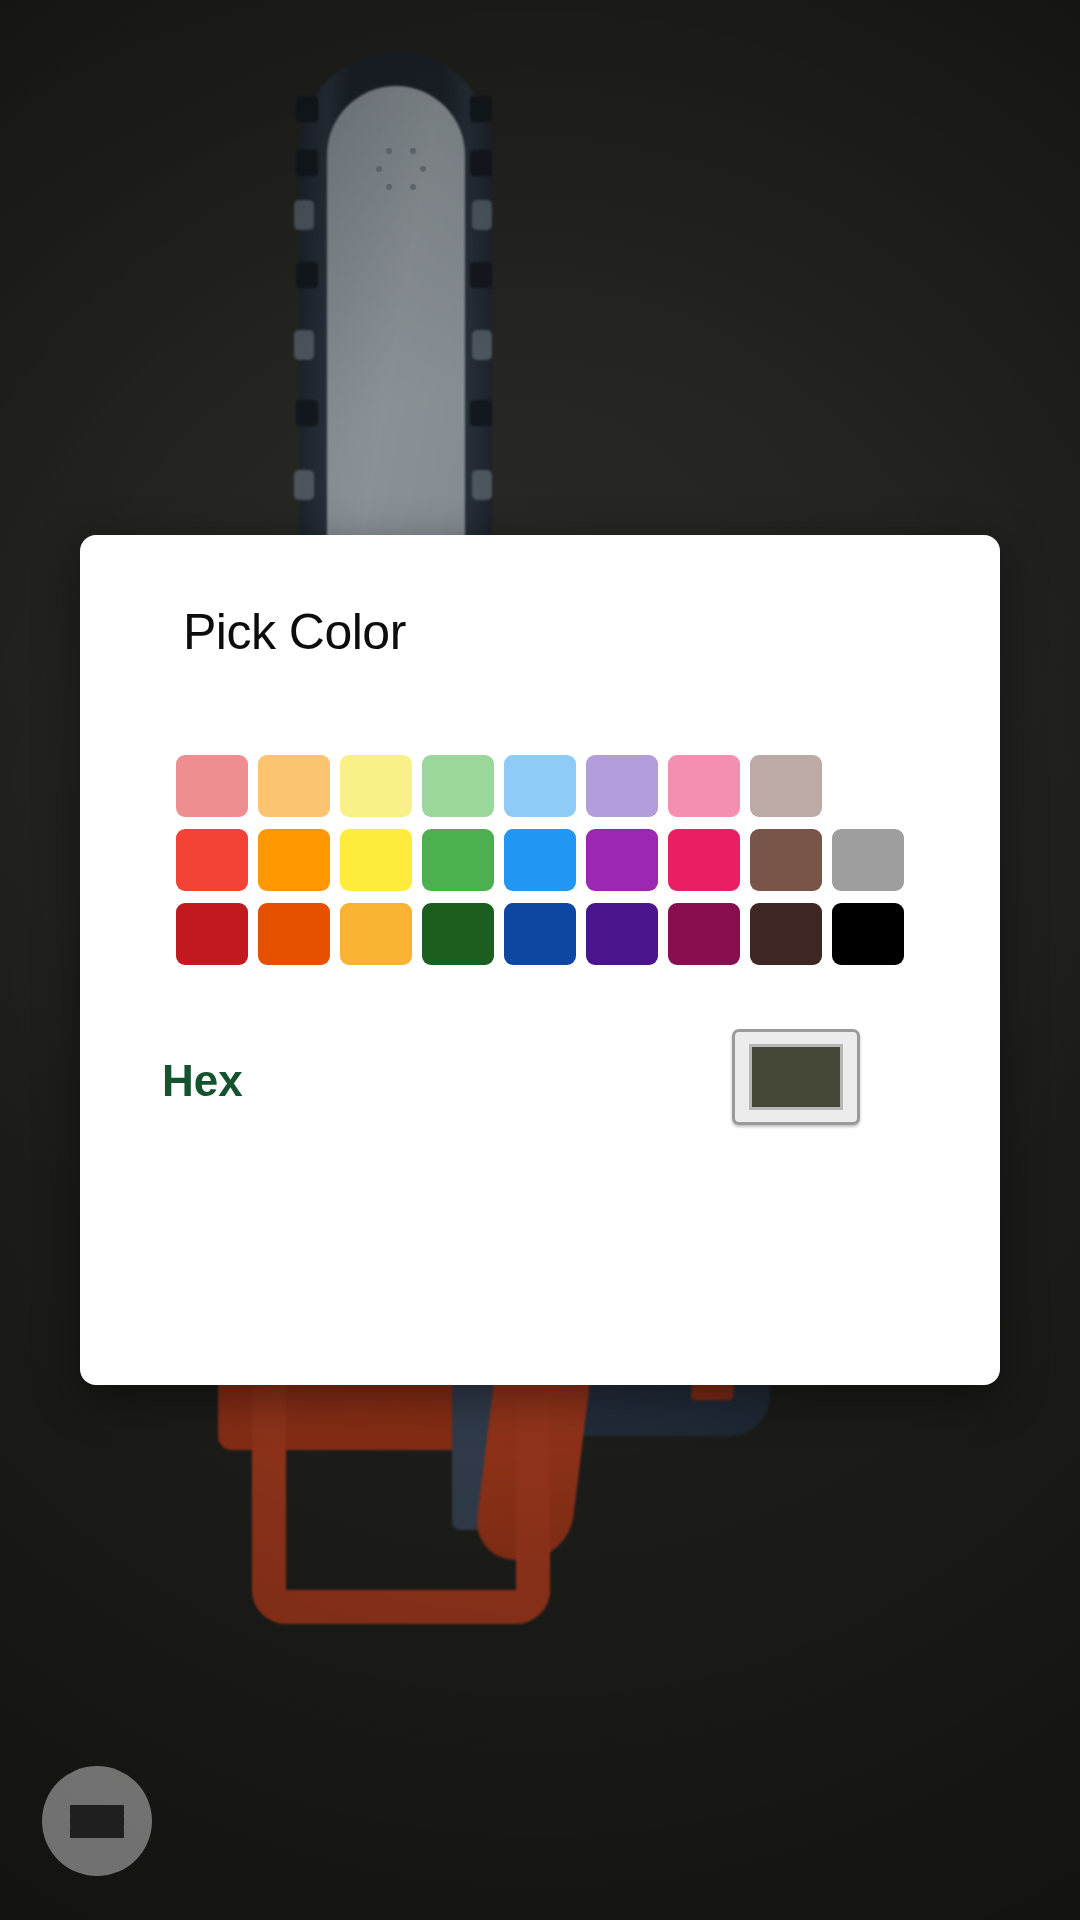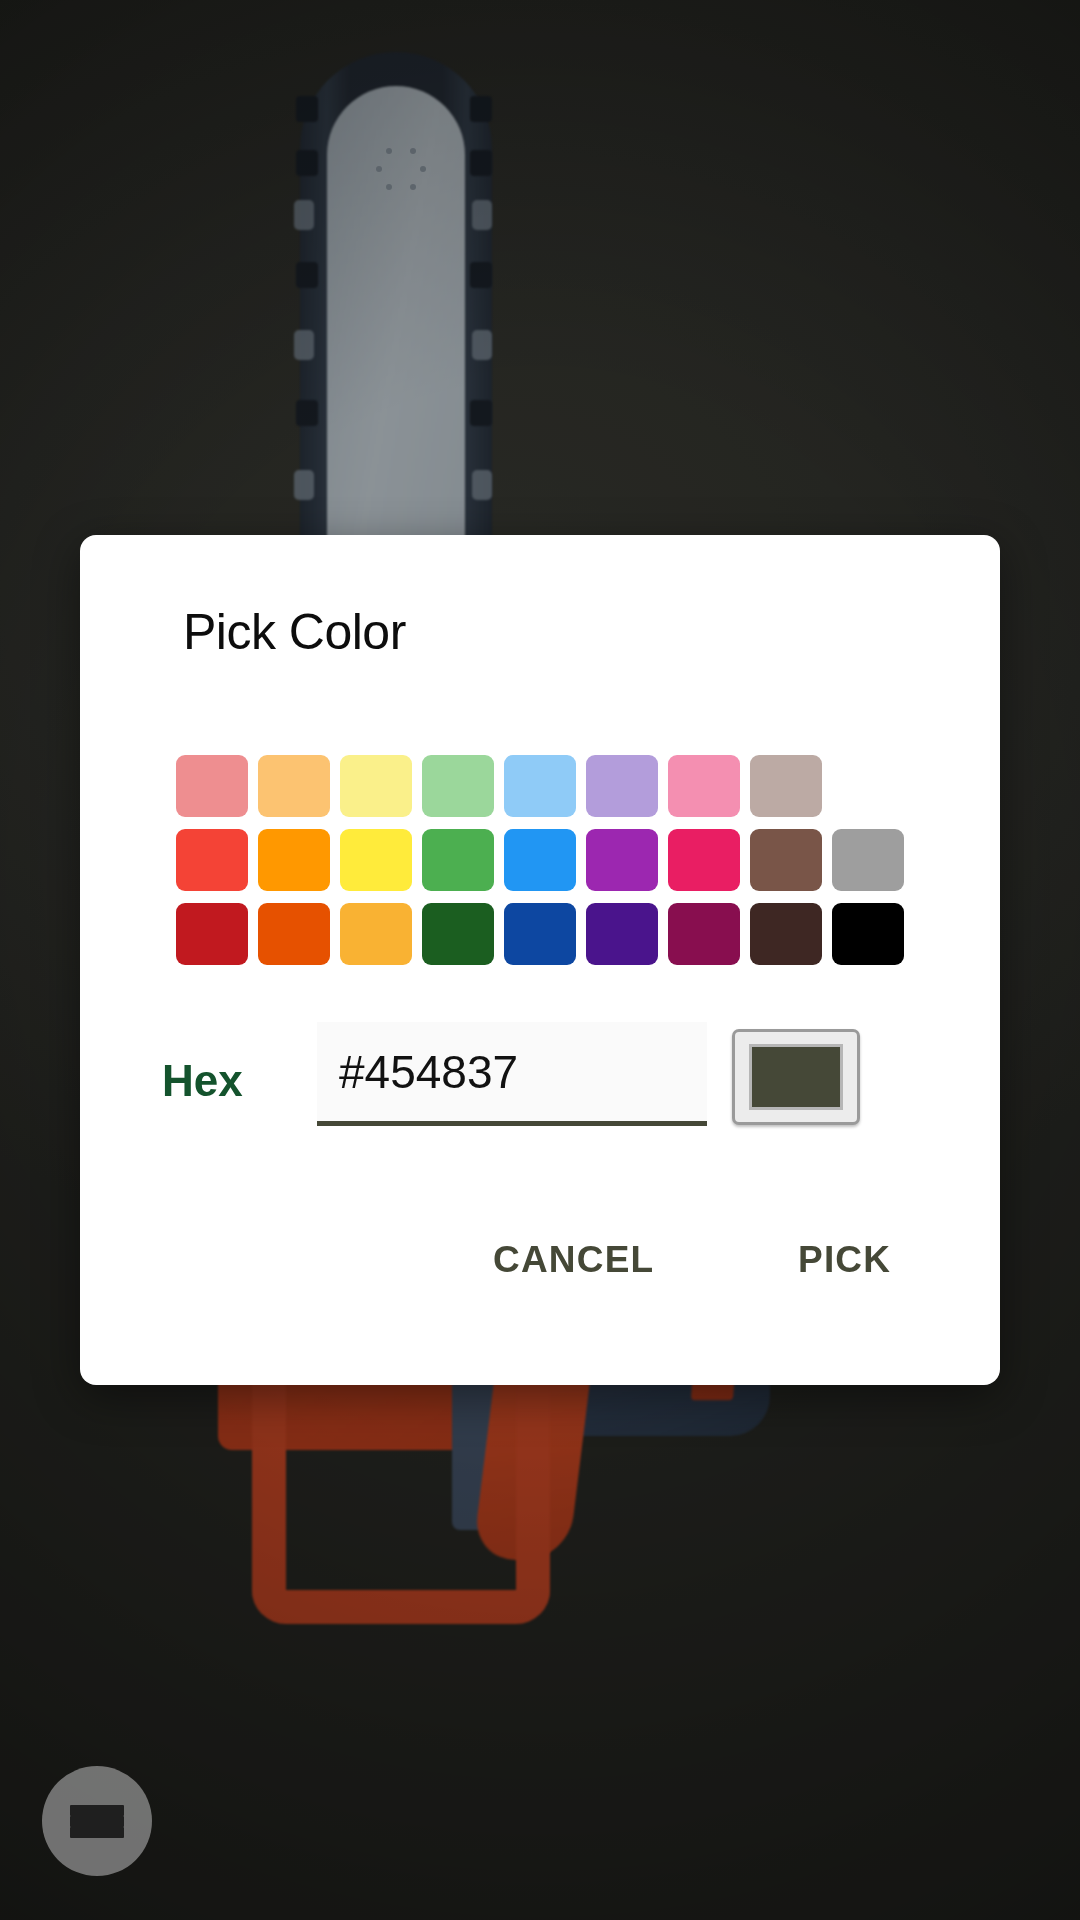--- a/index.html
+++ b/index.html
@@ -202,32 +202,25 @@
       <div class="swatch" style="background: rgb(13, 71, 161);"></div>
       <div class="swatch" style="background: rgb(74, 20, 140);"></div>
       <div class="swatch" style="background: rgb(136, 14, 79);"></div>
       <div class="swatch" style="background: rgb(62, 39, 35);"></div>
       <div class="swatch" style="background: rgb(0, 0, 0);"></div>
     </div>
   </div>
 
   <div id="hex-row">
     <div id="hex-label">Hex</div>
-    <div id="hex-field-wrap">
-      <input id="hex-input" type="text" value="#454837" style="border-bottom-color: rgb(69, 72, 55);">
-    </div>
     <div id="hex-preview">
       <div id="hex-preview-inner" style="background: rgb(69, 72, 55);"></div>
     </div>
   </div>
 
-  <div id="actions">
-    <button class="dlg-btn" id="cancel-button" style="color: rgb(69, 72, 55);">CANCEL</button>
-    <button class="dlg-btn" id="pick-button" style="color: rgb(69, 72, 55);">PICK</button>
-  </div>
 </div>
 
 <div id="menu-fab">
   <span>
     <i style="background: rgb(31, 31, 31);"></i>
       <i style="background: rgb(31, 31, 31);"></i>
       <i style="background: rgb(31, 31, 31);"></i>
   </span>
 </div>
 

